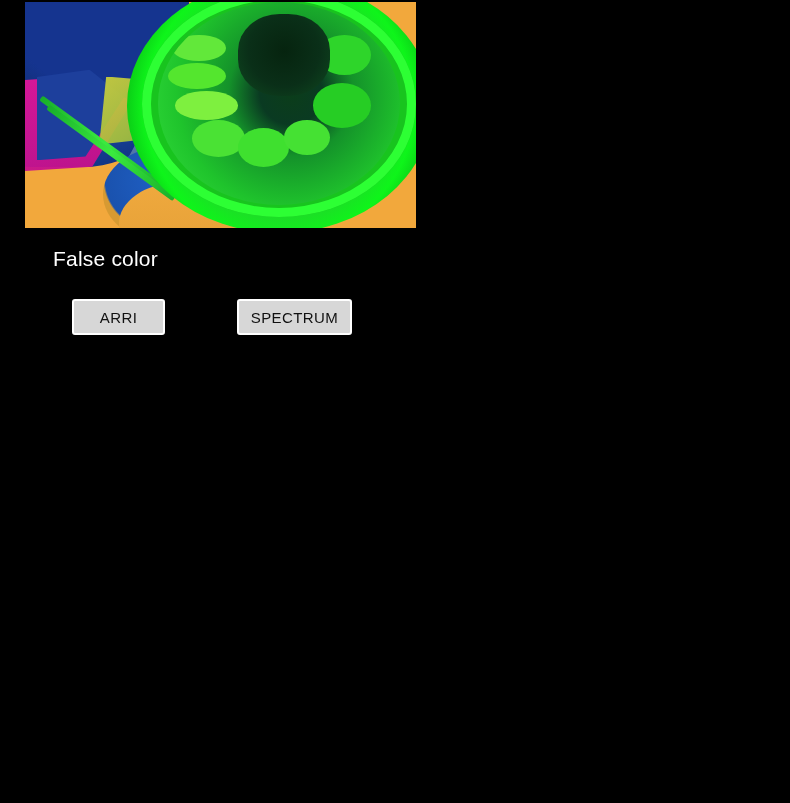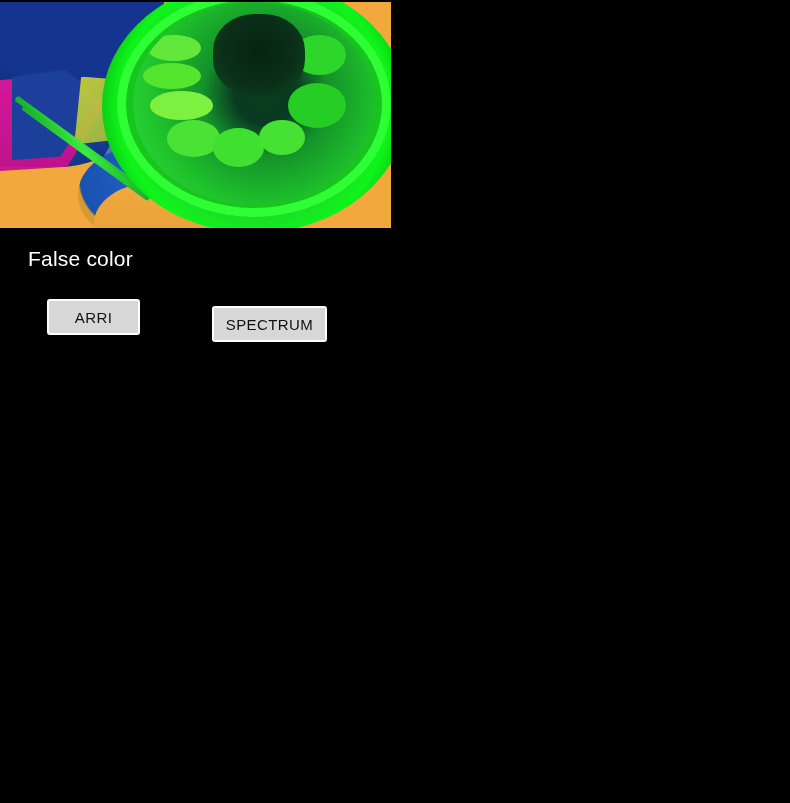--- a/index.html
+++ b/index.html
@@ -18,21 +18,21 @@
 
   .screen {
     position: absolute;
     left: 0; top: 0;
     width: 790px;
     height: 803px;
     background: #000000;
   }
 
   
-  .quad { position: absolute; }
+  .quad { position: absolute; margin-left: 25px; }
   .quad-tl { left: 0;   top: 0;   width: 395px; height: 400px; }
   .quad-tr { left: 395px; top: 0; width: 395px; height: 400px; }
   .quad-bl { left: 0;   top: 400px; width: 395px; height: 403px; }
   .quad-br { left: 395px; top: 400px; width: 395px; height: 403px; }
 
   
   .preview {
     position: absolute;
     overflow: hidden;
     background: #111;
@@ -129,21 +129,21 @@
     border-radius: 3px;
     display: flex;
     align-items: center;
     justify-content: center;
     font-size: 15px;
     letter-spacing: .4px;
     box-sizing: border-box;
     font-family: "Liberation Sans", sans-serif;
   }
   #btn-arri     { left: 47px;  top: 299px; width: 93px; }
-  #btn-spectrum { left: 212px; top: 306px; width: 115px; }
+  #btn-spectrum { left: 212px; top: 299px; width: 115px; }
 </style>
 </head>
 <body>
 
 <div class="screen">
 
   <div class="quad quad-tl">
 
     <div class="preview pv-tl">
       <div class="layer fc-bg"></div>

